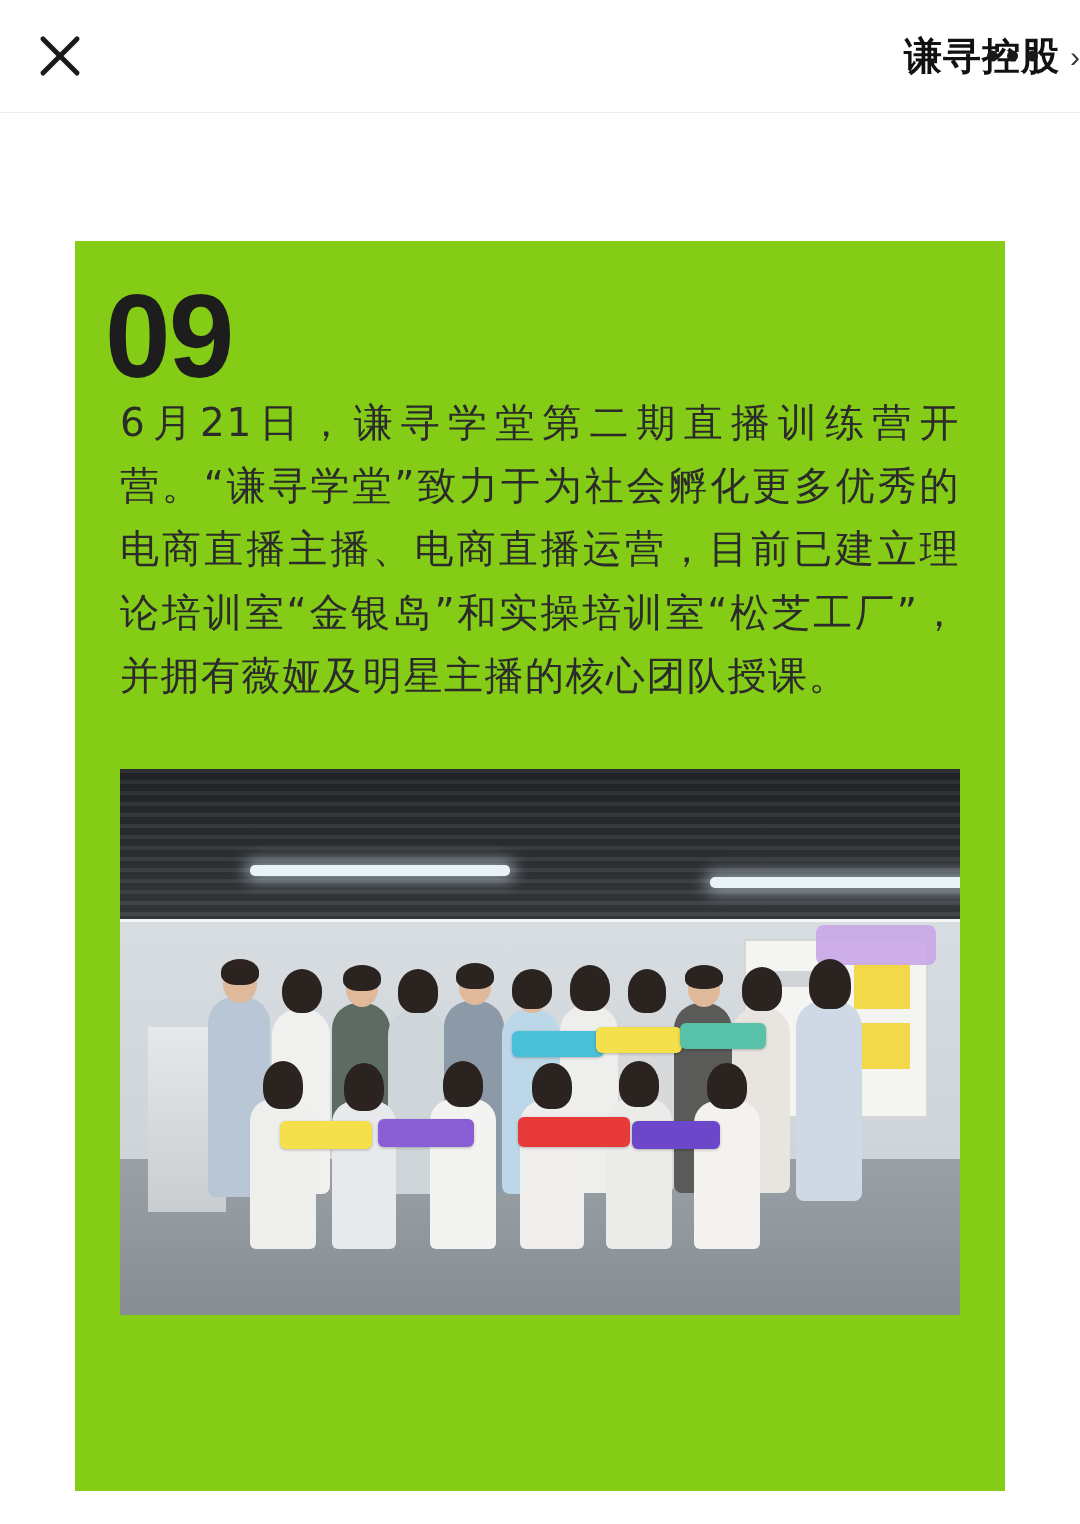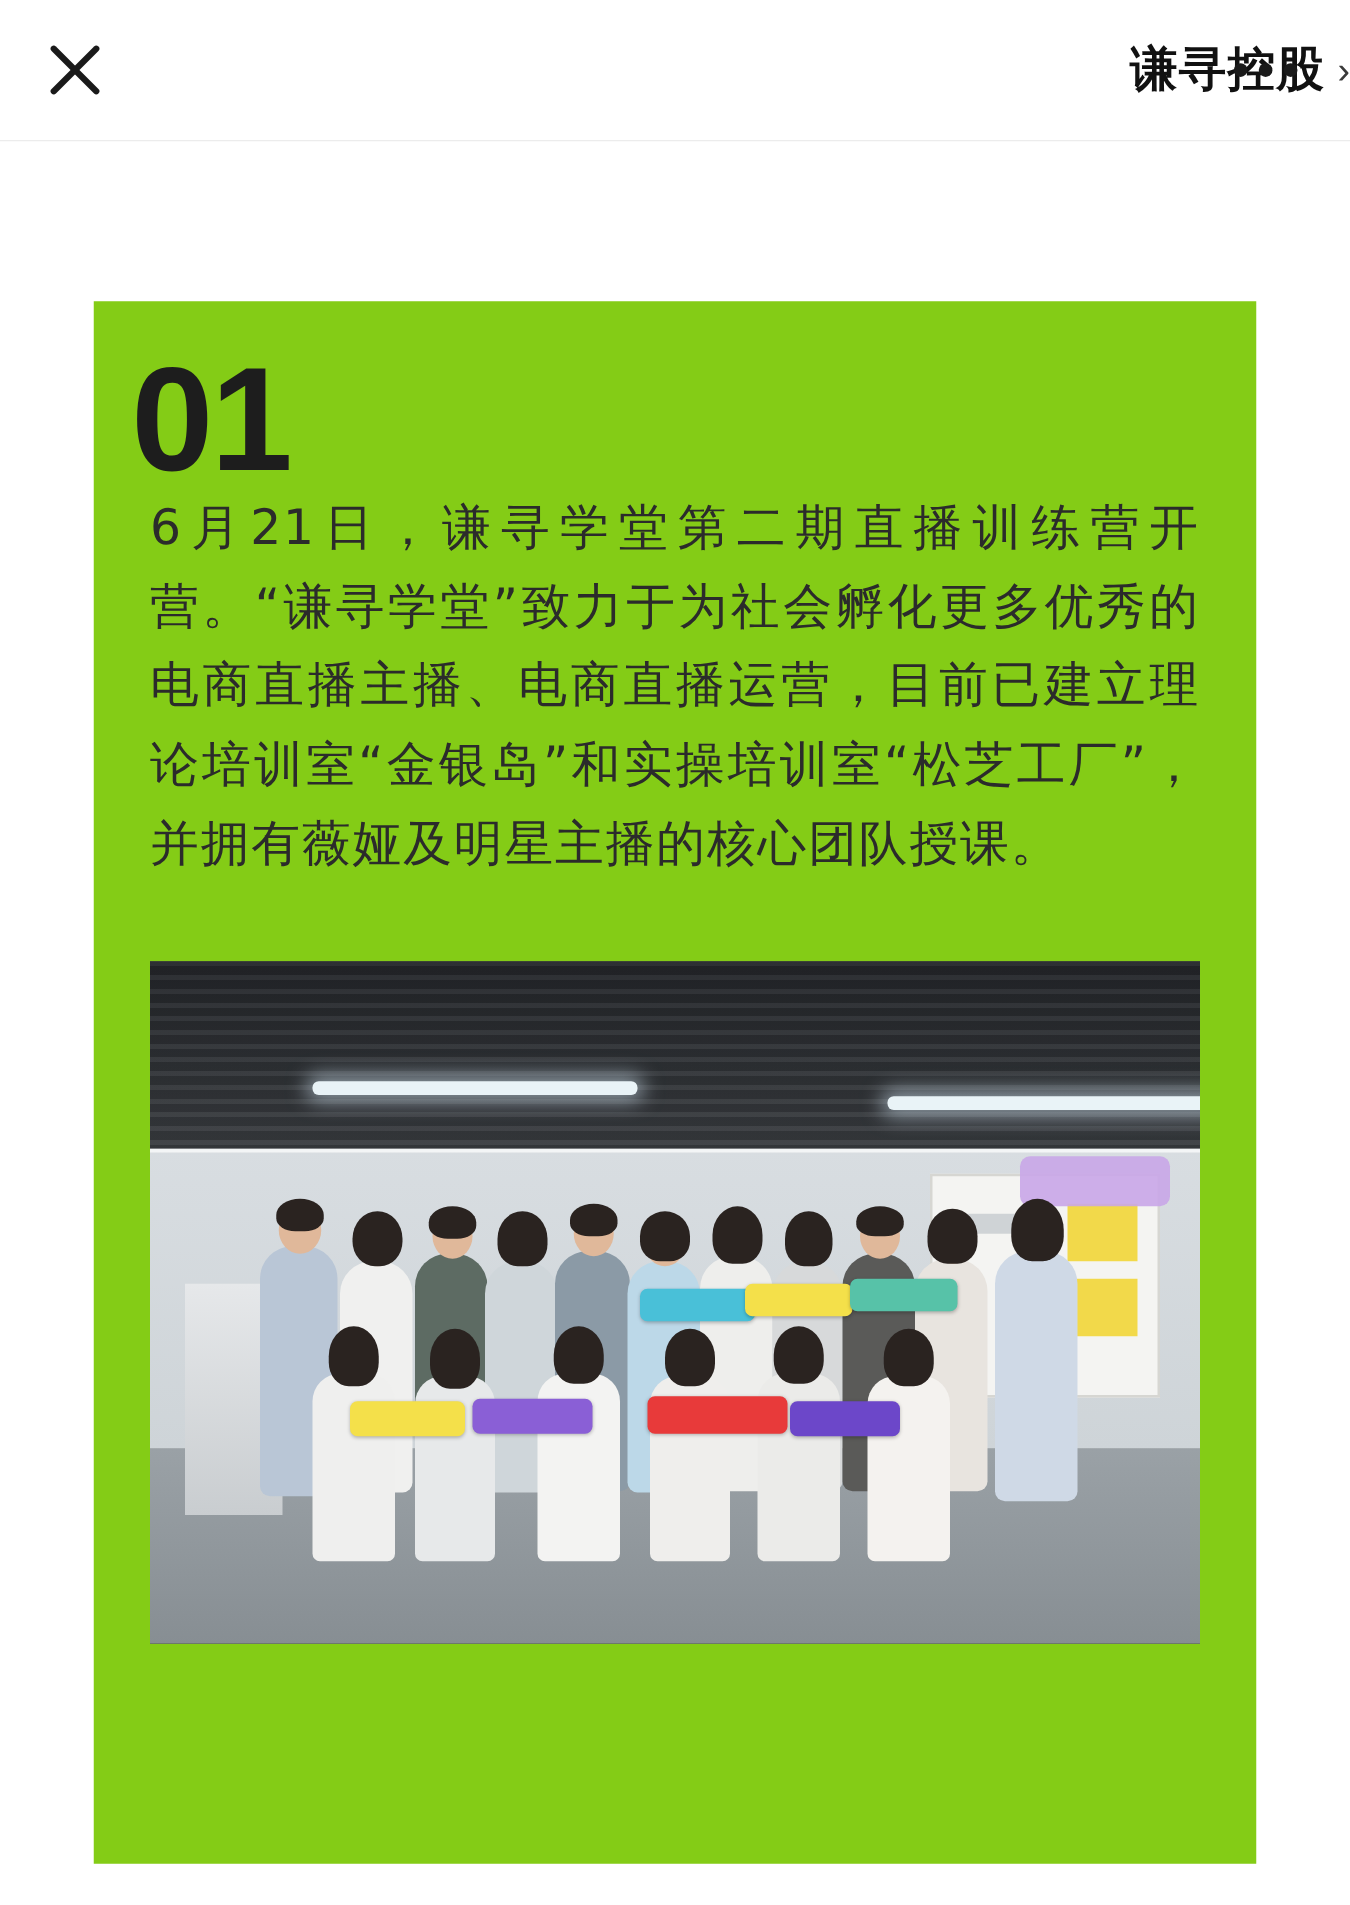--- a/index.html
+++ b/index.html
@@ -211,21 +211,21 @@
   <div class="nav-more">
     <span></span>
     <span></span>
     <span></span>
   </div>
 
 </div>
 
 <div class="content">
 
-  <div class="section-number">01</div>
+  <div class="section-number">09</div>
 
   <div class="card">
 
     <p class="card-text">6月21日，谦寻学堂第二期直播训练营开营。“谦寻学堂”致力于为社会孵化更多优秀的电商直播主播、电商直播运营，目前已建立理论培训室“金银岛”和实操培训室“松芝工厂”，并拥有薇娅及明星主播的核心团队授课。</p>
 
     <div class="card-photo">
       <div class="ph-ceiling"></div>
       <div class="ph-light l1"></div>
       <div class="ph-light l2"></div>
       <div class="ph-wall"></div>

